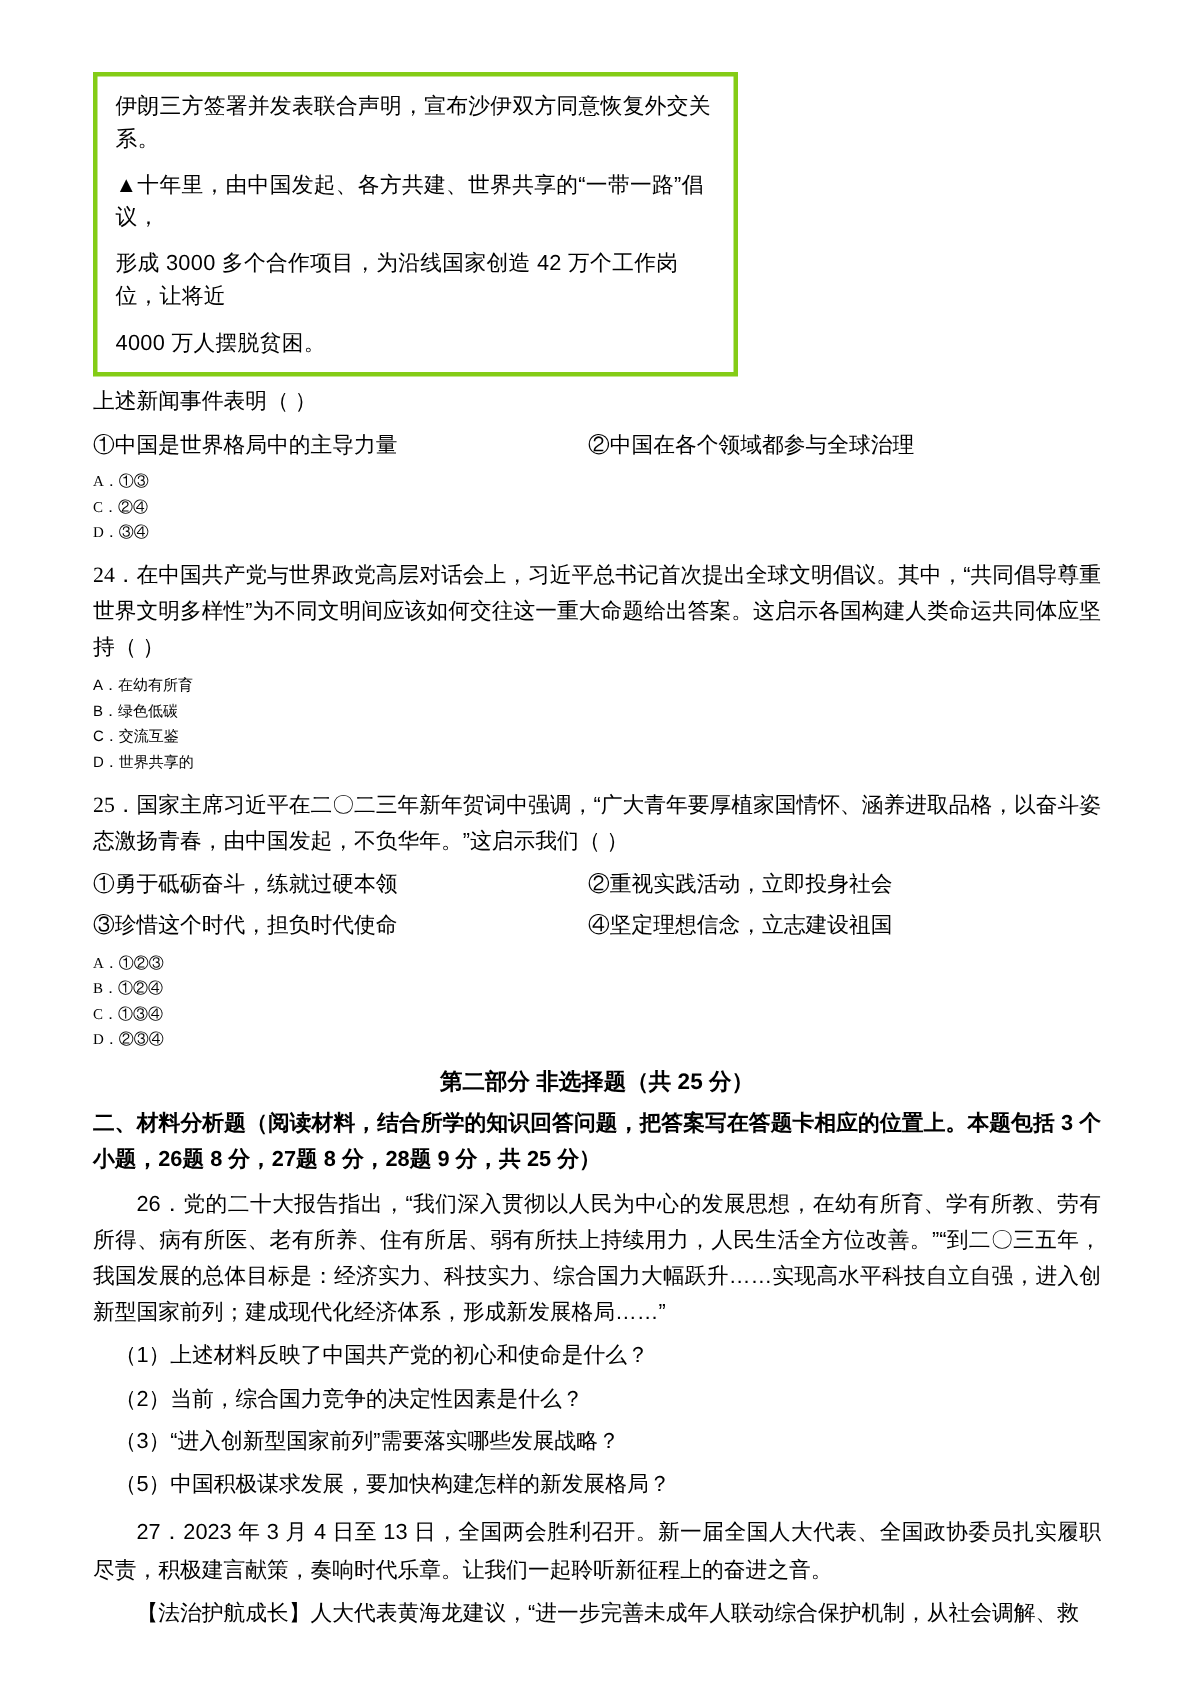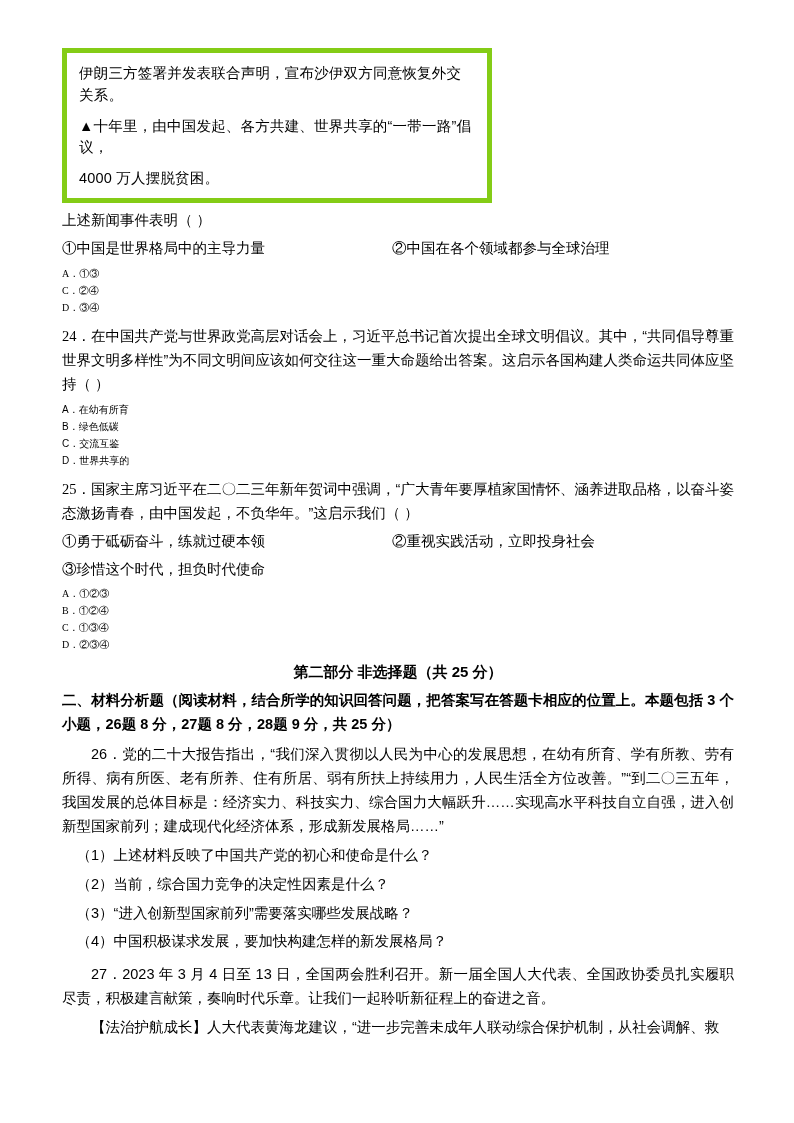--- a/index.html
+++ b/index.html
@@ -23,21 +23,21 @@
     padding: 0;
   }
   .content {
     position: absolute;
     left: 62px;
     top: 48px;
     width: 672px;
   }
   
   .news-box {
-    border: 5px solid #84cc16;
+    border: 3px solid #84cc16;
     padding: 10px 12px 8px 12px;
     width: 430px;
     box-sizing: border-box;
     margin-bottom: 6px;
   }
   .news-box p {
     margin: 0 0 9px 0;
     font-size: 14.5px;
     line-height: 1.5;
     font-family: "Liberation Sans", sans-serif;
@@ -112,20 +112,21 @@
 </style>
 </head>
 <body>
 
 <div class="page">
   <div class="content">
 
     <div class="news-box">
       <p>伊朗三方签署并发表联合声明，宣布沙伊双方同意恢复外交关系。</p>
       <p>▲十年里，由中国发起、各方共建、世界共享的“一带一路”倡议，</p>
+      <p>形成 3000 多个合作项目，为沿线国家创造 42 万个工作岗位，让将近</p>
       <p>4000 万人摆脱贫困。</p>
     </div>
 
     <p class="line">上述新闻事件表明（      ）</p>
 
     <div class="opt2">
       <span>①中国是世界格局中的主导力量</span>
       <span>②中国在各个领域都参与全球治理</span>
     </div>
 
@@ -145,39 +146,40 @@
     </div>
 
     <p class="para"><span class="qnum">25．</span><span>国家主席习近平在二〇二三年新年贺词中强调，“广大青年要厚植家国情怀、涵养进取品格，以奋斗姿态激扬青春，由中国发起，不负华年。”这启示我们（      ）</span></p>
 
     <div class="opt2">
       <span>①勇于砥砺奋斗，练就过硬本领</span>
       <span>②重视实践活动，立即投身社会</span>
     </div>
     <div class="opt2">
       <span>③珍惜这个时代，担负时代使命</span>
+      <span>④坚定理想信念，立志建设祖国</span>
     </div>
 
     <div class="choices">
       <span>A．①②③</span>
       <span>B．①②④</span>
       <span>C．①③④</span>
       <span>D．②③④</span>
     </div>
 
     <div class="section-title">第二部分  非选择题（共 25 分）</div>
 
     <p class="bold-para">二、材料分析题（阅读材料，结合所学的知识回答问题，把答案写在答题卡相应的位置上。本题包括 3 个小题，26题 8 分，27题 8 分，28题 9 分，共 25 分）</p>
 
     <p class="para indent2">26．党的二十大报告指出，“我们深入贯彻以人民为中心的发展思想，在幼有所育、学有所教、劳有所得、病有所医、老有所养、住有所居、弱有所扶上持续用力，人民生活全方位改善。”“到二〇三五年，我国发展的总体目标是：经济实力、科技实力、综合国力大幅跃升……实现高水平科技自立自强，进入创新型国家前列；建成现代化经济体系，形成新发展格局……”</p>
 
     <p class="sub-q">（1）上述材料反映了中国共产党的初心和使命是什么？</p>
     <p class="sub-q">（2）当前，综合国力竞争的决定性因素是什么？</p>
     <p class="sub-q">（3）“进入创新型国家前列”需要落实哪些发展战略？</p>
-    <p class="sub-q">（4）中国积极谋求发展，要加快构建怎样的新发展格局？</p>
+    <p class="sub-q">（5）中国积极谋求发展，要加快构建怎样的新发展格局？</p>
 
     <div class="spacer-sm"></div>
 
     <p class="para indent2">27．2023 年 3 月 4 日至 13 日，全国两会胜利召开。新一届全国人大代表、全国政协委员扎实履职尽责，积极建言献策，奏响时代乐章。让我们一起聆听新征程上的奋进之音。</p>
     <p class="para indent2">【法治护航成长】人大代表黄海龙建议，“进一步完善未成年人联动综合保护机制，从社会调解、救</p>
 
   </div>
 </div>
 
 </body></html>

